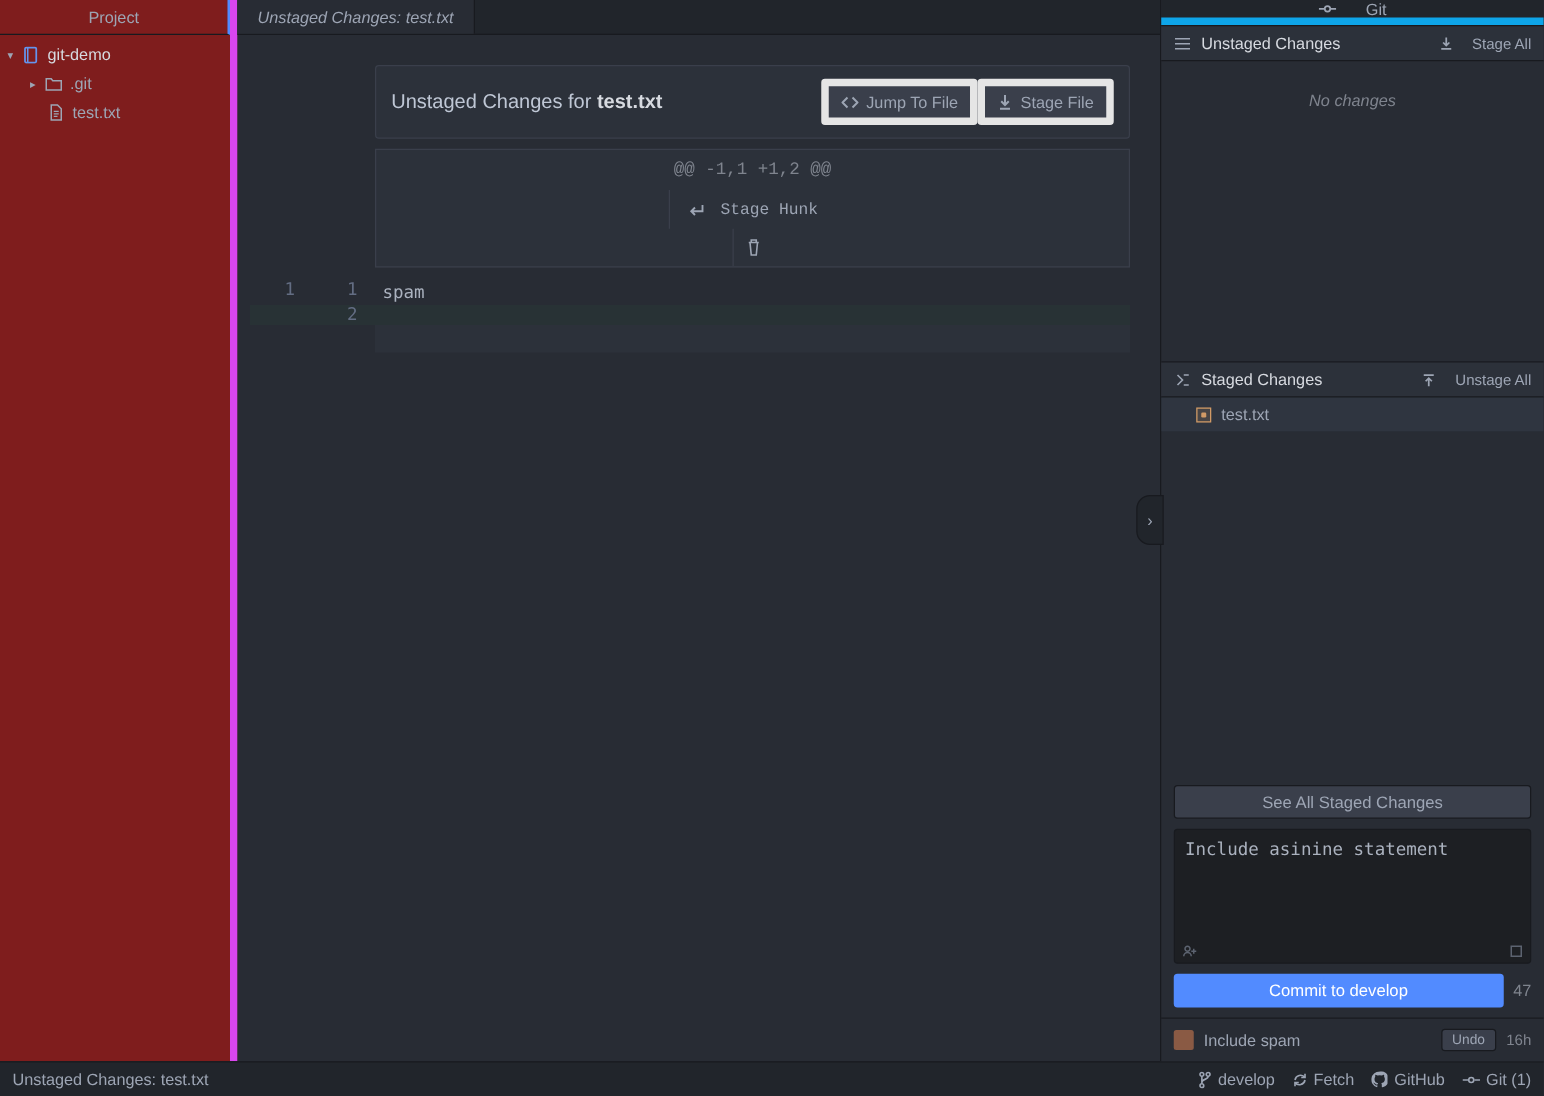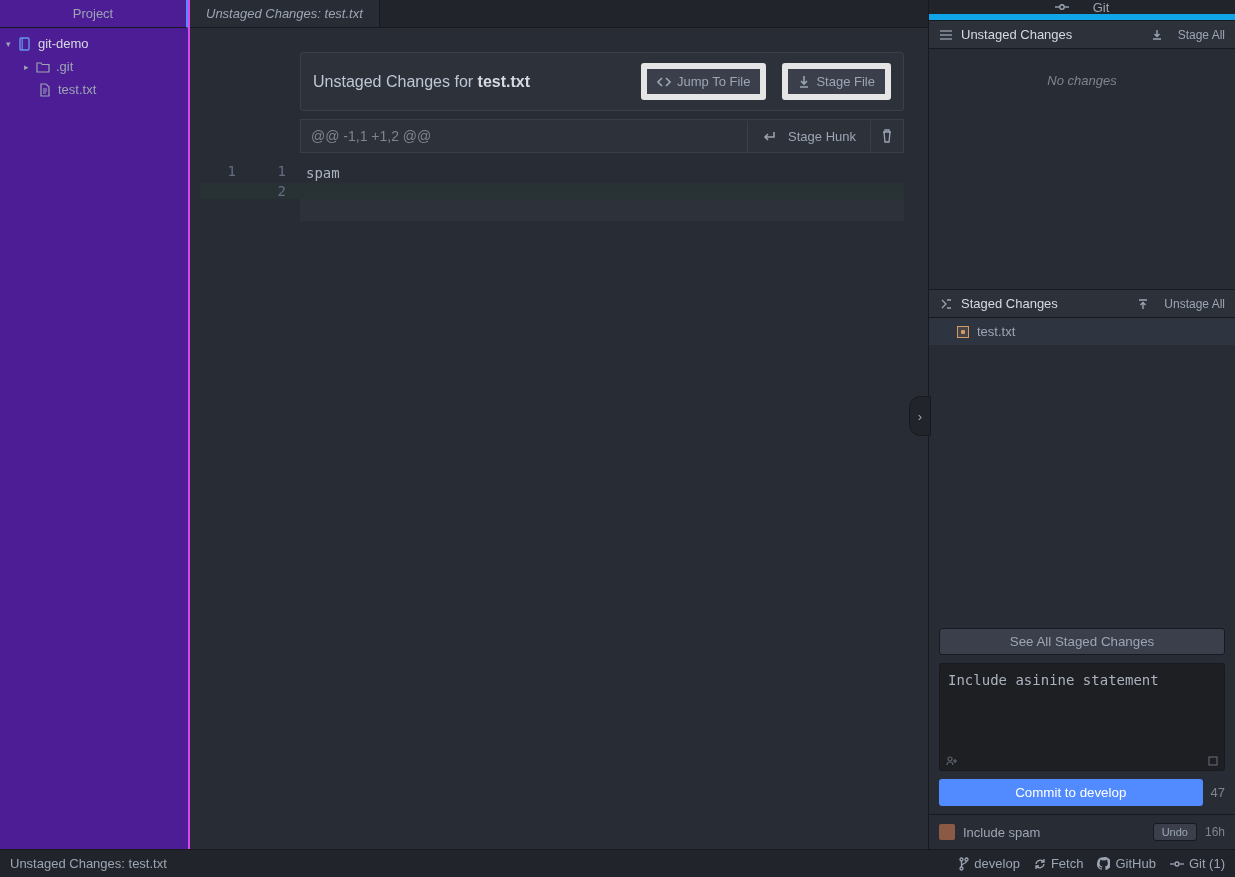--- a/index.html
+++ b/index.html
@@ -10,22 +10,22 @@
   font-size: 13px;
   width: 1235px;
   height: 877px;
   overflow: hidden;
   display: flex;
   flex-direction: column;
 }
 .main-layout { display: flex; flex: 1; min-height: 0; }
 .sidebar-left {
   width: 190px;
-  background: #4c1d95;
-  border-right: 2px solid #d946ef;
+  background: #7f1d1d;
+  border-right: 6px solid #d946ef;
   display: flex;
   flex-direction: column;
 }
 .sidebar-header {
   height: 28px;
   display: flex;
   align-items: center;
   justify-content: center;
   border-bottom: 1px solid #181a1f;
   color: #9da5b4;
@@ -78,21 +78,21 @@
   margin-left: 100px;
   width: 604px;
 }
 .diff-header {
   background: #2c313a;
   border: 1px solid #3a3f4b;
   border-radius: 3px;
   padding: 10px 12px;
   display: flex;
   align-items: center;
-  gap: 16px;
+  gap: 0;
 }
 .diff-title { flex: 1; color: #bfc7d5; font-size: 16px; }
 .diff-title b { color: #d7dae0; font-weight: 600; }
 .btn {
   background: #3a3f4b;
   border: 6px solid #e5e5e5;
   color: #9da5b4;
   padding: 5px 10px;
   border-radius: 3px;
   cursor: pointer;
@@ -100,21 +100,22 @@
   align-items: center;
   gap: 6px;
   font-size: 13px;
 }
 .hunk-header {
   margin-top: 8px;
   background: #2c313a;
   border: 1px solid #3a3f4b;
   display: flex;
   align-items: center;
-  font-family: Liberation Sans, sans-serif;
+  font-family: Liberation Mono, monospace;
+  flex-direction: column;
 }
 .hunk-range { flex: 1; padding: 8px 10px; color: #7f848e; font-size: 14px;}
 .hunk-btn {
   border-left: 1px solid #3a3f4b;
   padding: 8px 14px;
   color: #9da5b4;
   cursor: pointer;
   display:flex; align-items:center; gap:12px;
 }
 .icon-btn {

